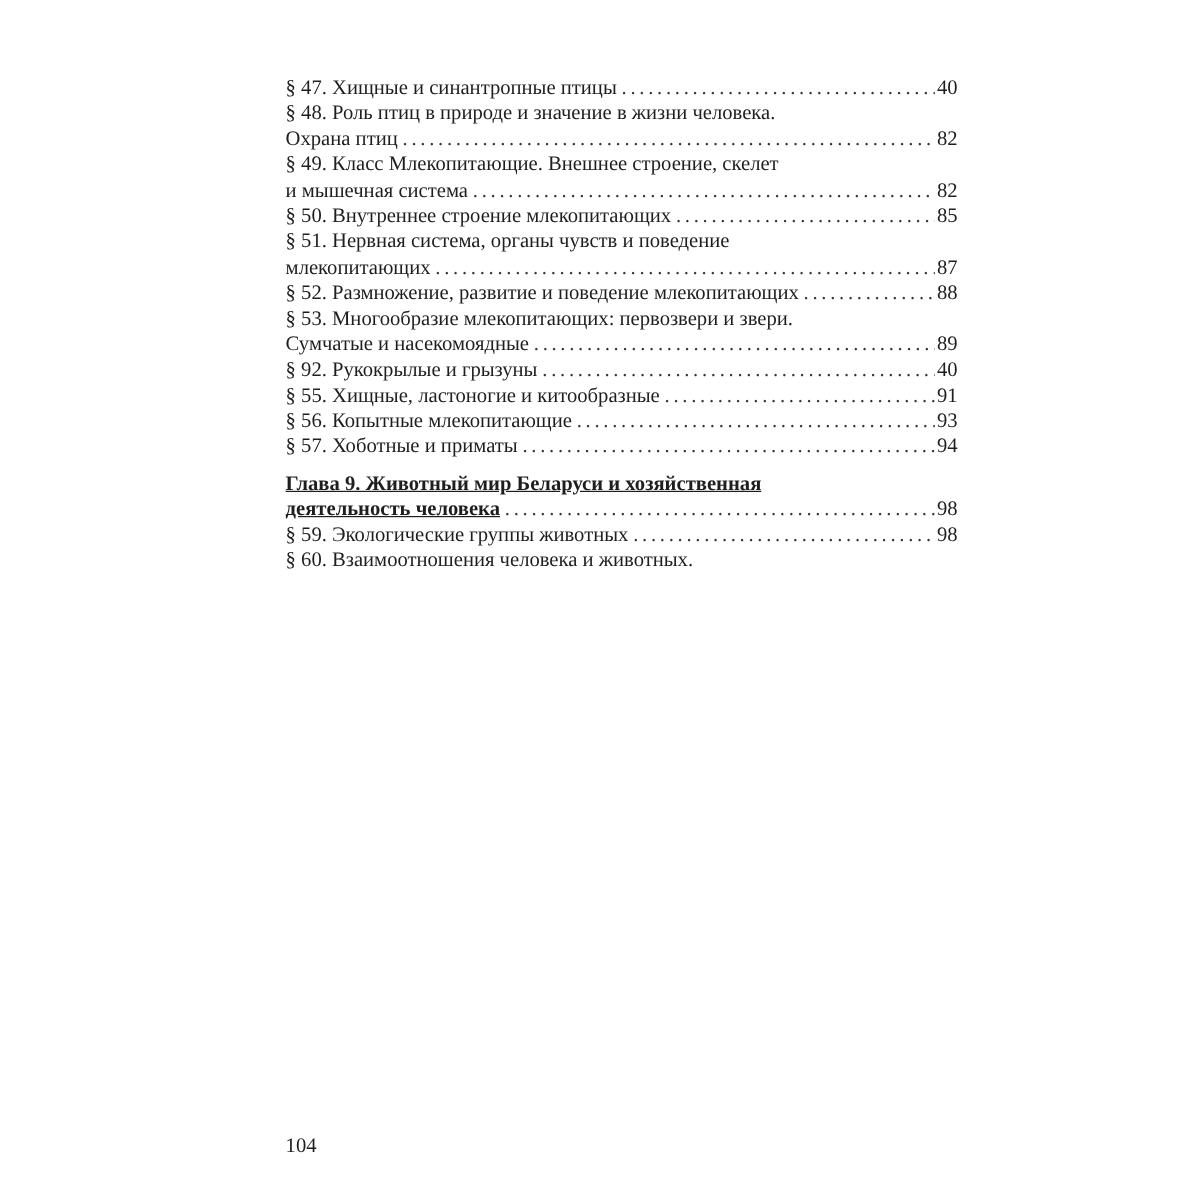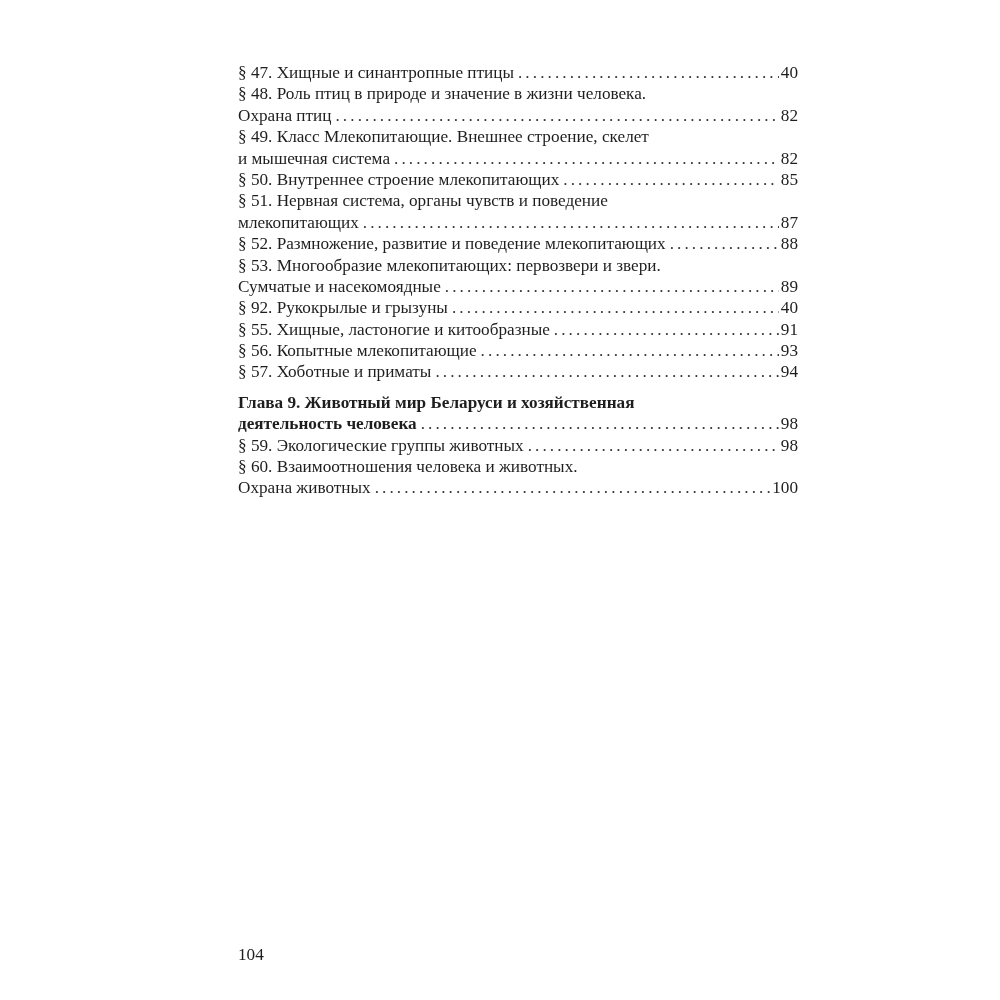--- a/index.html
+++ b/index.html
@@ -53,20 +53,21 @@
       letter-spacing: 0;
       word-spacing: -1.2px;
     }
     .line .page {
       flex: 0 0 auto;
       font-weight: normal;
       text-align: right;
     }
     .chapter .line .txt {
       font-weight: bold;
+      text-decoration: underline;
     }
     .page-number {
       position: absolute;
       left: 238px;
       top: 944px;
       font-size: 17.2px;
       line-height: 21px;
     }
   </style>
 </head>
@@ -193,22 +194,17 @@
         <span class="txt">§ 59. Экологические группы животных</span>
         <span class="dots"></span>
         <span class="page">98</span>
       </div>
   </div>
 
   <div class="entry">
     <div class="line">
         <span class="txt">§ 60. Взаимоотношения человека и животных.</span>
       </div>
-    <div class="line">
-        <span class="txt">Охрана животных</span>
-        <span class="dots"></span>
-        <span class="page">100</span>
-      </div>
   </div>
 
 </div>
 
 <div class="page-number">104</div>
 
 </body></html>

